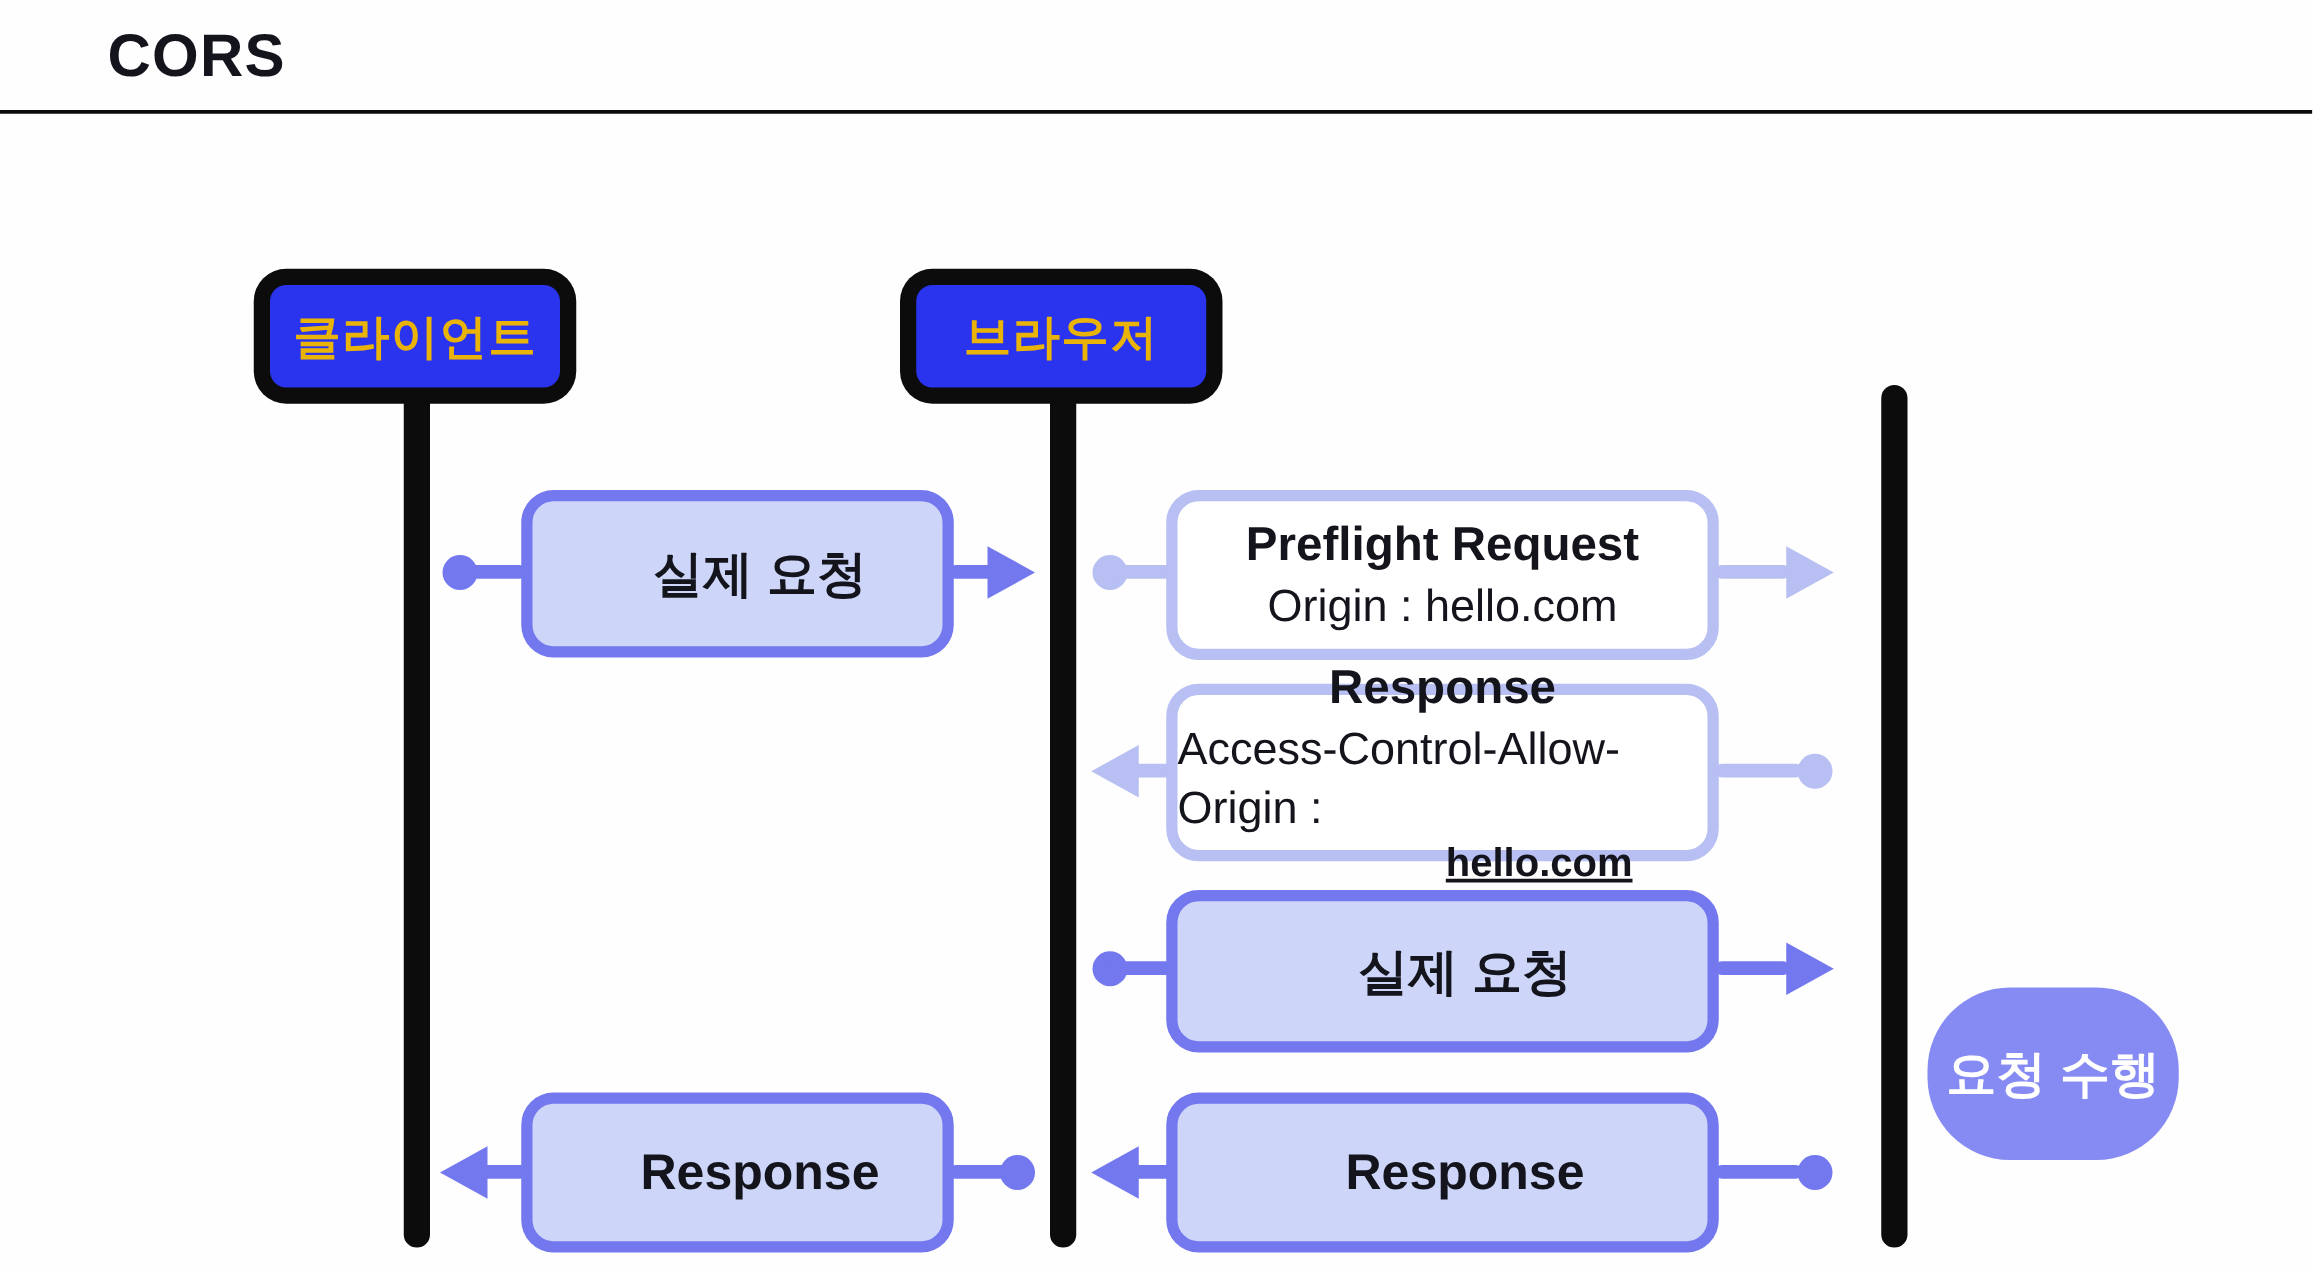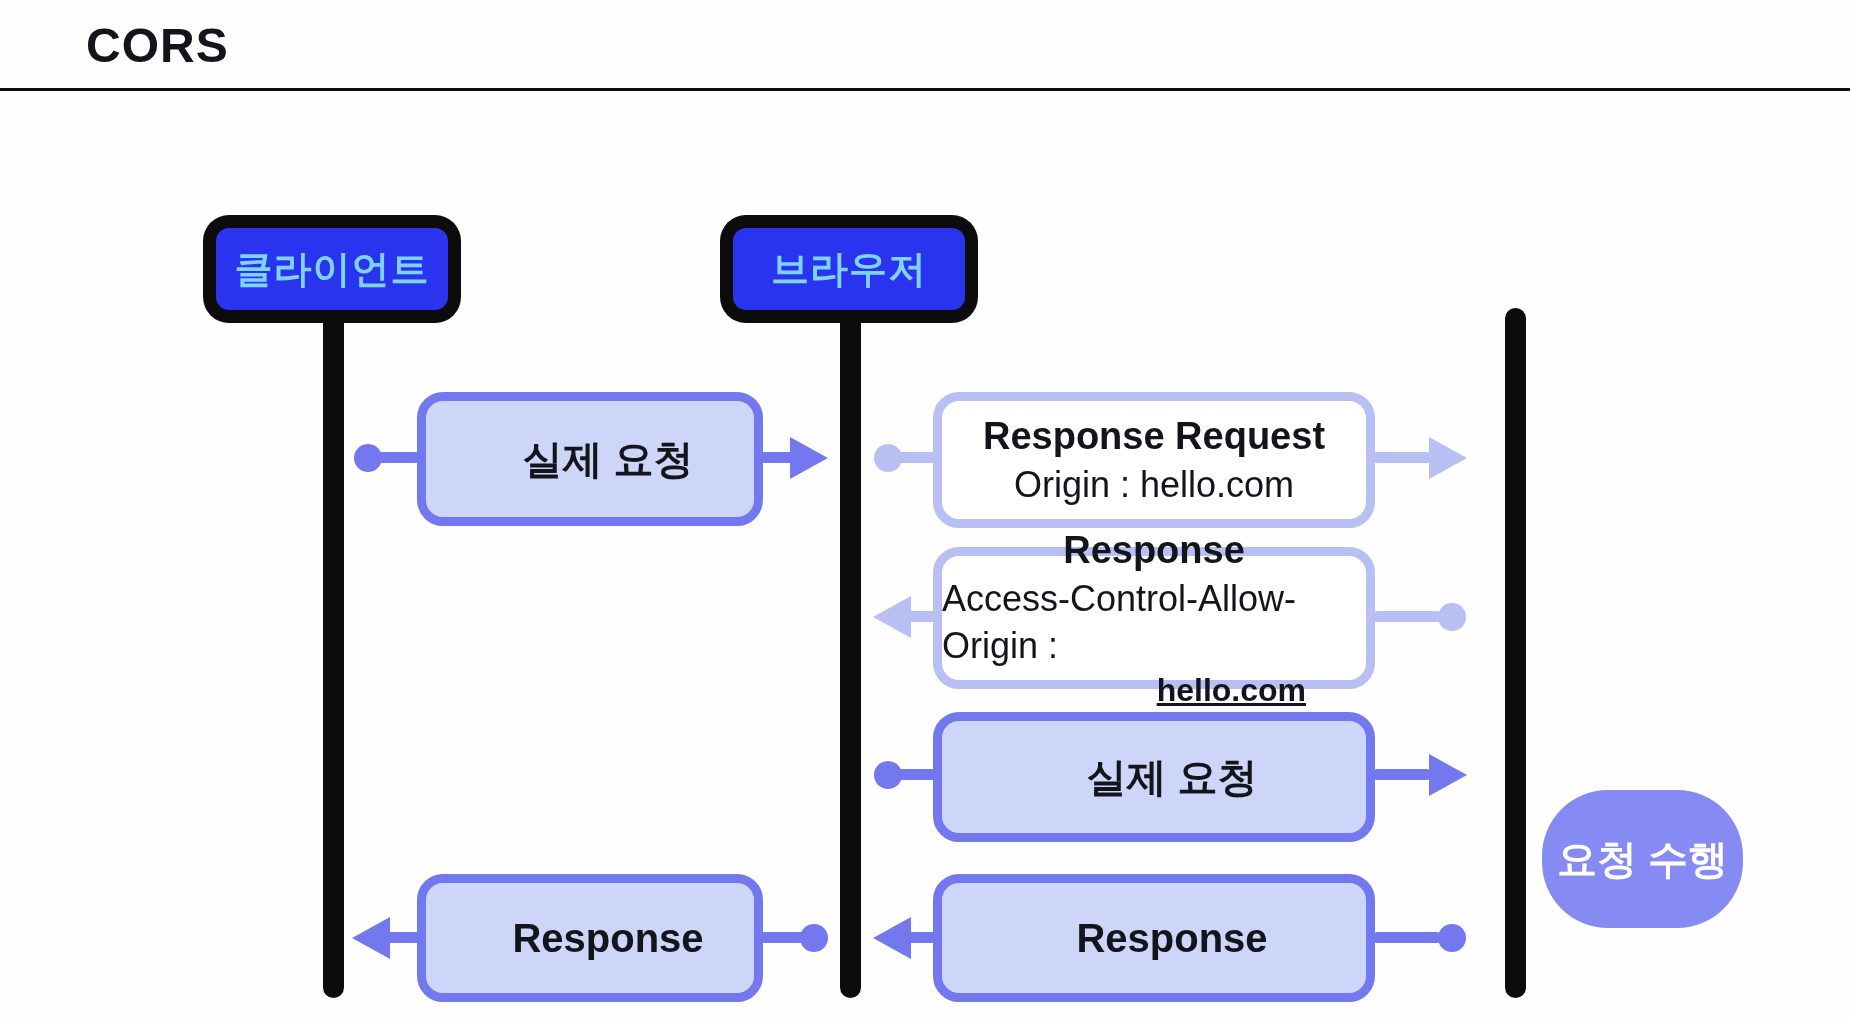--- a/index.html
+++ b/index.html
@@ -30,21 +30,21 @@
     background:var(--lifeline-black,#0c0c0c);border-radius:11px;z-index:1;
   }
   .actor{
     position:absolute;top:215px;width:258px;height:108px;box-sizing:border-box;
     background:var(--lifeline-black,#0c0c0c);border-radius:26px;padding:13px;z-index:2;
   }
   .actor-inner{
     width:100%;height:100%;border-radius:13px;
     background:var(--header-blue,#2a34ee);
     display:flex;align-items:center;justify-content:center;
-    color:#7dd3fc;font-size:38px;font-weight:bold;letter-spacing:1px;
+    color:#eab308;font-size:38px;font-weight:bold;letter-spacing:1px;
   }
   
   .msg-box{
     position:absolute;box-sizing:border-box;border-radius:26px;z-index:3;
     display:flex;flex-direction:column;align-items:center;justify-content:center;
   }
   .msg-box.strong{border:9px solid var(--accent-strong,#7479ee);background:var(--fill-lavender,#cdd5f8);padding-left:36px;}
   .msg-box.light{border:9px solid var(--accent-light,#b8bff2);background:var(--fill-white,#fff);}
   .msg-label{font-size:40px;font-weight:bold;color:var(--text-dark,#14141c);}
   .msg-title{font-size:38px;font-weight:bold;color:var(--text-dark,#14141c);line-height:1.35;}
@@ -95,21 +95,21 @@
   <div class="shaft strong-c" style="left:366px;top:452px;width:55px;"></div>
   <div class="msg-box strong" style="left:417px;top:392px;width:346px;height:134px;">
     <div class="msg-label">실제 요청</div>
   </div>
   <div class="shaft strong-c" style="left:759px;top:452px;width:38px;"></div>
   <div class="head-right strong-c" style="left:790px;top:437px;"></div>
 
   <div class="dot light-c" style="left:874px;top:444px;"></div>
   <div class="shaft light-c" style="left:886px;top:452px;width:52px;"></div>
   <div class="msg-box light" style="left:933px;top:392px;width:442px;height:136px;">
-    <div class="msg-title">Response Request</div>
+    <div class="msg-title">Preflight Request</div>
     <div class="msg-sub">Origin : hello.com</div>
   </div>
   <div class="shaft light-c" style="left:1372px;top:452px;width:60px;"></div>
   <div class="head-right light-c" style="left:1429px;top:437px;"></div>
 
   <div class="head-left light-c" style="left:873px;top:596px;"></div>
   <div class="shaft light-c" style="left:904px;top:611px;width:35px;"></div>
   <div class="msg-box light" style="left:933px;top:547px;width:442px;height:142px;">
     <div class="msg-title">Response</div>
     <div class="msg-sub">Access-Control-Allow-Origin :</div>

